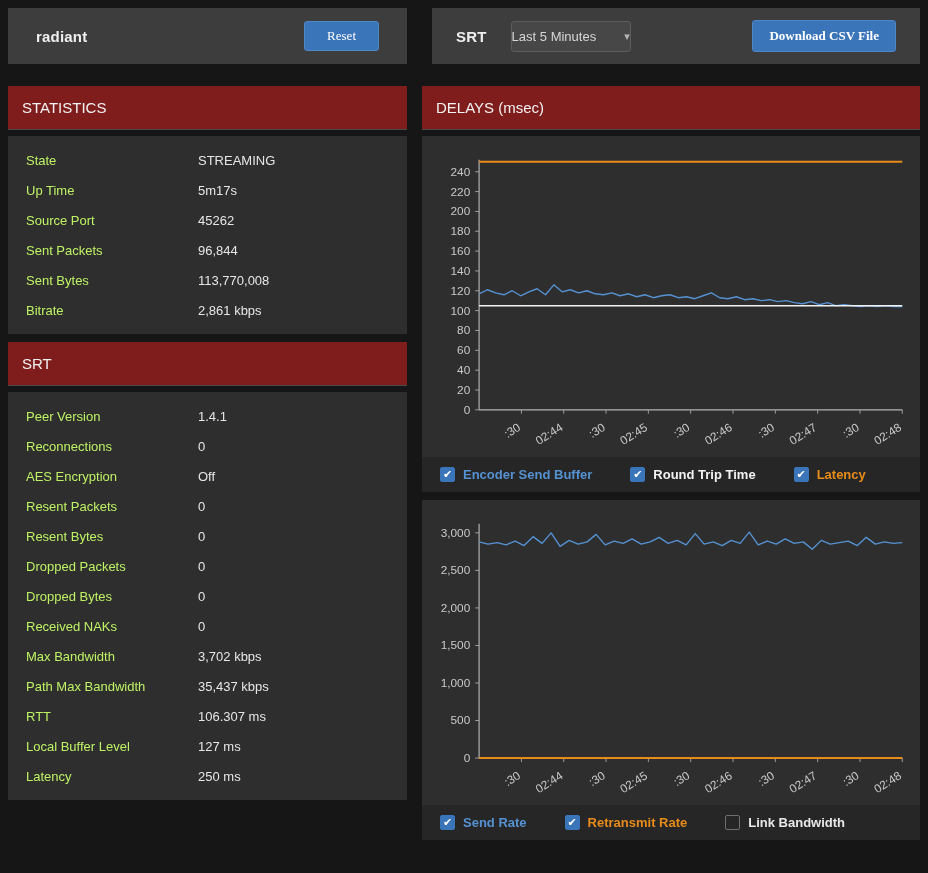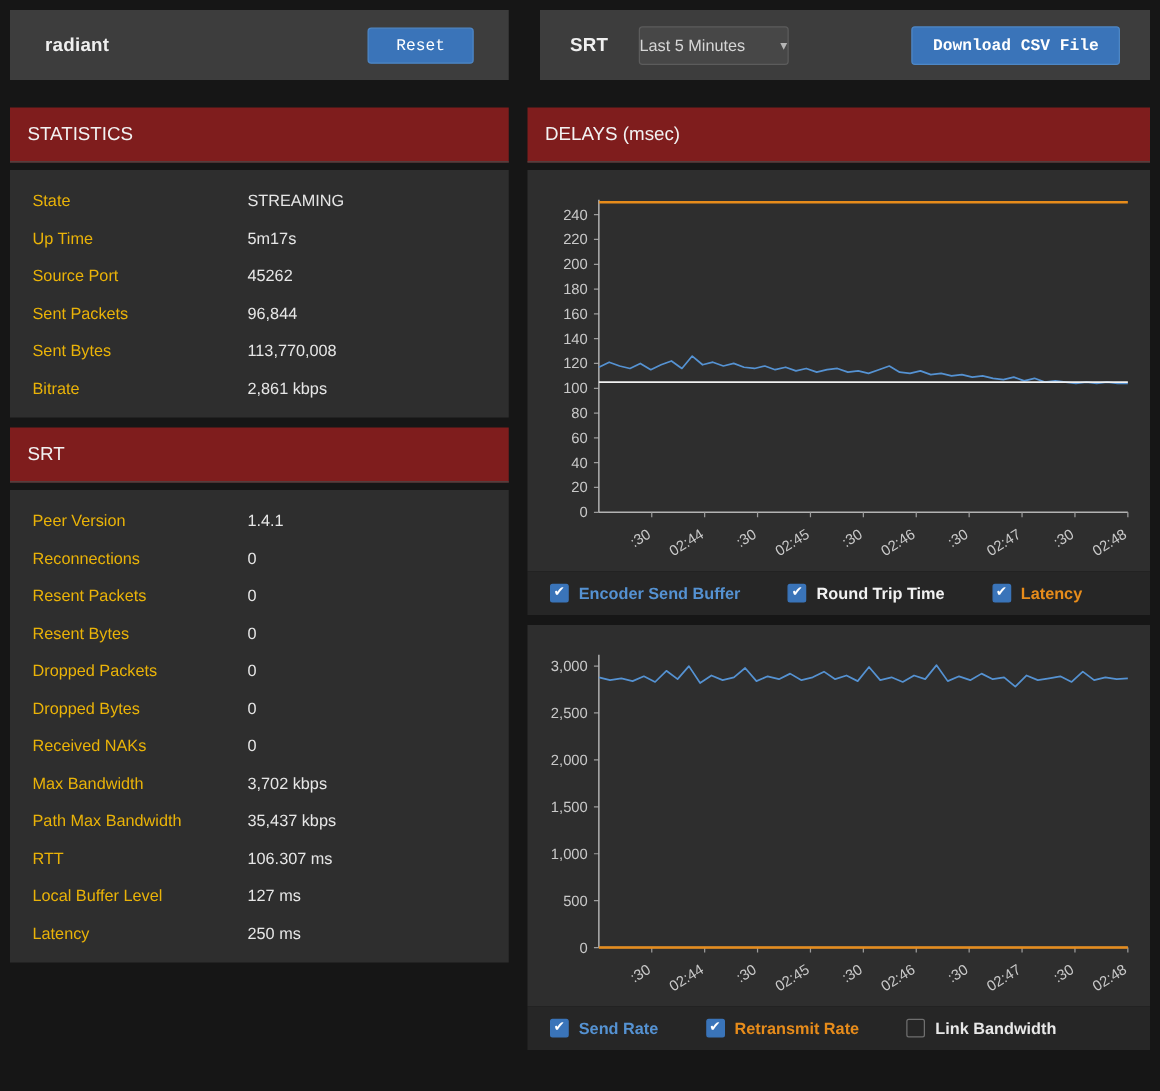--- a/index.html
+++ b/index.html
@@ -4,31 +4,31 @@
 <style>
   *{box-sizing:border-box;margin:0;padding:0}
   html,body{width:928px;height:873px;overflow:hidden}
   body{background:#161616;font-family:"Liberation Sans","DejaVu Sans",sans-serif;}
   .page{padding:8px;display:flex;flex-direction:column;height:100%}
   .topbars{display:flex;gap:25px;margin-bottom:22px}
   .topbar{height:56px;background:#3d3d3d;display:flex;align-items:center}
   .topbar.left{width:399px;padding:0 28px;justify-content:space-between}
   .topbar.right{flex:1;padding:0 24px;gap:24px}
   .app-title{color:#efefef;font-weight:bold;font-size:15px;letter-spacing:.2px}
-  .btn{background:#3a74b9;color:#fff;border:1px solid #4e87c6;border-radius:3px;font-size:13px;padding:6px 22px;cursor:pointer;font-family:Liberation Mono, monospace}
+  .btn{background:#3a74b9;color:#fff;border:1px solid #4e87c6;border-radius:3px;font-size:13px;padding:6px 22px;cursor:pointer;font-family:Liberation Serif, serif}
   .btn.bold{font-weight:bold;padding:7px 16px}
   .dropdown{background:#474747;border:1px solid #5c5c5c;border-radius:3px;color:#d6d6d6;font-size:13px;padding:7px 0;display:flex;align-items:center;gap:28px;cursor:pointer}
   .dd-caret{font-size:11px;color:#b5b5b5}
   .cols{display:flex;gap:15px;flex:1;min-height:0}
   .col-left{width:399px}
   .col-right{flex:1;min-width:0}
   .sec-header{height:44px;background:#7f1d1d;border-bottom:1px solid #4a4a4a;color:#f2f2f2;font-size:15px;display:flex;align-items:center;padding:0 14px;margin-bottom:6px}
   .stat-table{background:#2e2e2e;padding:9px 0;margin-bottom:8px}
   .stat-row{display:flex;height:30px;align-items:center;padding:0 18px;font-size:13px}
-  .stat-label{width:172px;color:#eab308;flex-shrink:0}
+  .stat-label{width:172px;color:#bef264;flex-shrink:0}
   .stat-value{color:#e6e6e6}
   .chart-panel{background:#2e2e2e;padding-top:14px}
   .chart{display:block;width:100%}
   .chart text{fill:#c9c9c9;font-size:12px;font-family:"Liberation Sans","DejaVu Sans",sans-serif}
   .legend{display:flex;gap:38px;padding:10px 18px;background:#262626;align-items:center;margin-bottom:8px}
   .legend-item{display:inline-flex;align-items:center;gap:8px;font-size:13px;font-weight:bold;cursor:pointer}
   .checkbox{width:15px;height:15px;border-radius:2px;display:inline-flex;align-items:center;justify-content:center;font-size:11px;line-height:1;color:#fff;border:1px solid #6f6f6f;background:transparent}
   .checkbox.checked{background:#3a74b9;border-color:#3a74b9}
 </style>
 </head>
@@ -83,20 +83,24 @@
         </div>
       <div class="sec-header">SRT</div>
       <div class="stat-table" id="srt-rows">
           <div class="stat-row">
             <span class="stat-label">Peer Version</span>
             <span class="stat-value">1.4.1</span>
           </div>
           <div class="stat-row">
             <span class="stat-label">Reconnections</span>
             <span class="stat-value">0</span>
+          </div>
+          <div class="stat-row">
+            <span class="stat-label">AES Encryption</span>
+            <span class="stat-value">Off</span>
           </div>
           <div class="stat-row">
             <span class="stat-label">Resent Packets</span>
             <span class="stat-value">0</span>
           </div>
           <div class="stat-row">
             <span class="stat-label">Resent Bytes</span>
             <span class="stat-value">0</span>
           </div>
           <div class="stat-row">

